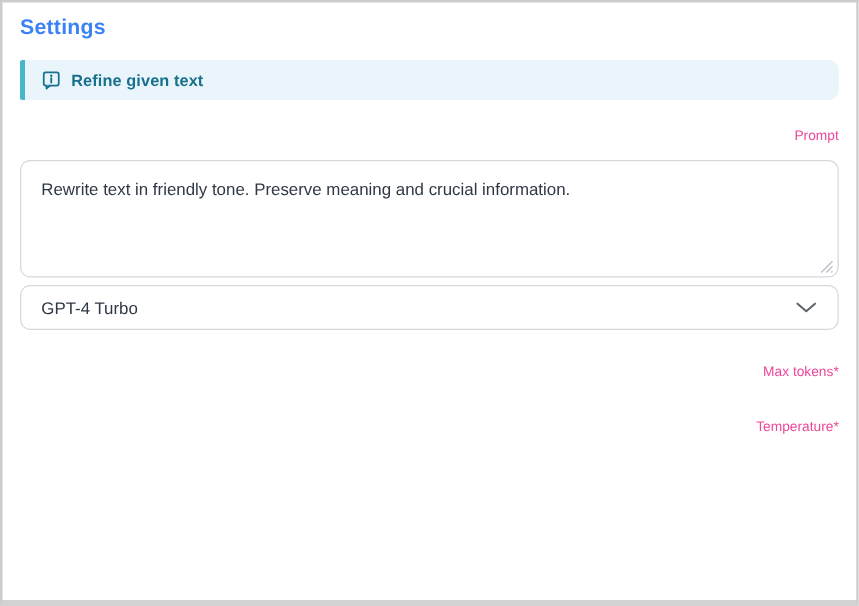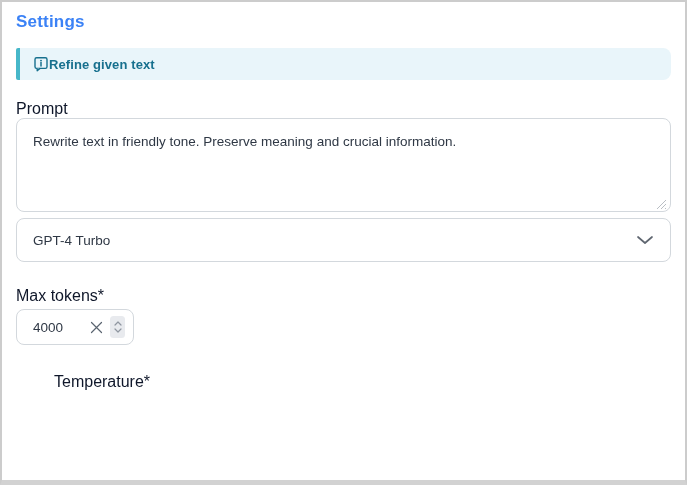--- a/index.html
+++ b/index.html
@@ -25,38 +25,39 @@
   }
   .banner {
     margin-top: 14px;
     height: 32px;
     background: #e9f5fa;
     border-left: 4px solid #47b7c9;
     border-radius: 2px 8px 8px 2px;
     display: flex;
     align-items: center;
     padding-left: 13px;
-    gap: 0;
+    gap: 8px;
   }
   .banner-text {
     color: #17708e;
     font-size: 13px;
     font-weight: 600;
     letter-spacing: 0.1px;
   }
   .field-label {
     display: block;
     margin-top: 22px;
-    font-size: 16px;
-    color: #0f172a;
+    font-size: 11px;
+    color: #ec4899;
     line-height: 14px;
+    text-align: right;
   }
   .field-label.mt-lg { margin-top: 27px; }
   .field-label.mt-xl { margin-top: 30px; margin-left: 38px; }
-  .textarea-wrap { position: relative; margin-top: 2px; }
+  .textarea-wrap { position: relative; margin-top: 12px; }
   textarea.prompt-input {
     display: block;
     width: 100%;
     height: 94px;
     border: 1px solid #d3d8dd;
     border-radius: 8px;
     padding: 13px 16px;
     font-family: "Liberation Sans", sans-serif;
     font-size: 13.5px;
     color: #2f3845;
@@ -66,21 +67,21 @@
     background: #ffffff;
   }
   .resize-grip {
     position: absolute;
     right: 4px; bottom: 4px;
     width: 12px; height: 12px;
     cursor: nwse-resize;
   }
   .select-box {
     margin-top: 6px;
-    height: 44px;
+    height: 36px;
     width: 100%;
     border: 1px solid #d3d8dd;
     border-radius: 8px;
     background: #ffffff;
     display: flex;
     align-items: center;
     justify-content: space-between;
     padding: 0 16px;
     cursor: pointer;
   }
@@ -164,32 +165,16 @@
   <div class="select-box">
     <span class="select-value">GPT-4 Turbo</span>
     <span style="display:flex;">
       <svg width="18" height="10" viewBox="0 0 18 10" fill="none">
         <path d="M2 2 L9 8 L16 2" stroke="#5f6670" stroke-width="1.7" stroke-linecap="round" stroke-linejoin="round"></path>
       </svg>
     </span>
   </div>
 
   <label class="field-label mt-lg">Max tokens*</label>
-  <div class="number-box">
-    <input class="number-value" spellcheck="false" value="4000" style="">
-    <span class="clear-btn">
-      <svg width="13" height="13" viewBox="0 0 13 13">
-        <path d="M1.5 1.5 L11.5 11.5 M11.5 1.5 L1.5 11.5" stroke="#5a6470" stroke-width="1.2" stroke-linecap="round"></path>
-      </svg>
-    </span>
-    <span class="stepper">
-      <svg width="8" height="5" viewBox="0 0 8 5" fill="none">
-          <path d="M1 4 L4 1 L7 4" stroke="#8f96a0" stroke-width="1.2" stroke-linecap="round" stroke-linejoin="round"></path>
-        </svg>
-      <svg width="8" height="5" viewBox="0 0 8 5" fill="none">
-          <path d="M1 1 L4 4 L7 1" stroke="#8f96a0" stroke-width="1.2" stroke-linecap="round" stroke-linejoin="round"></path>
-        </svg>
-    </span>
-  </div>
 
   <label class="field-label mt-xl">Temperature*</label>
 
 </div>
 
 </body></html>

